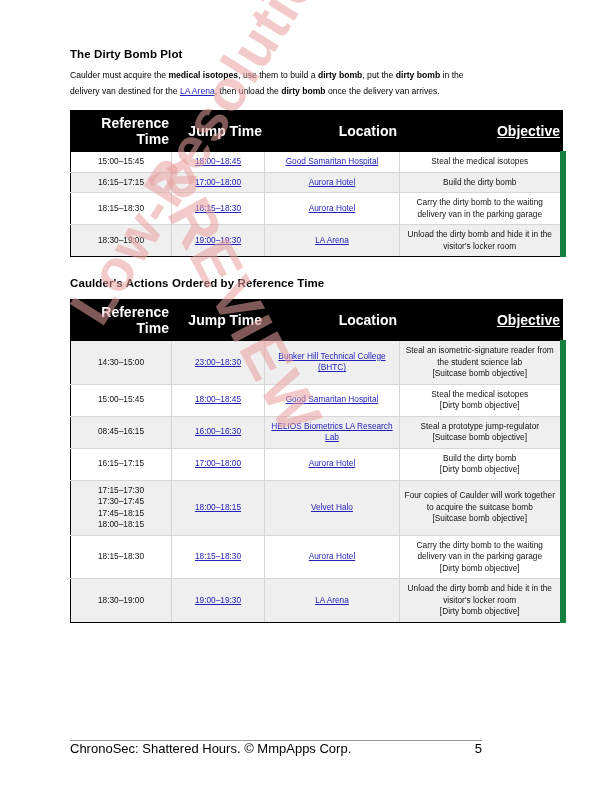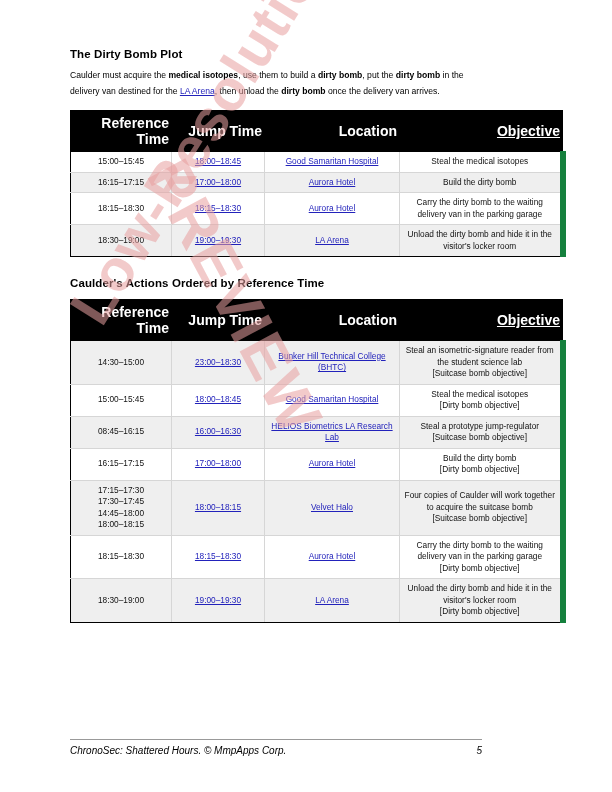--- a/index.html
+++ b/index.html
@@ -89,26 +89,24 @@
   .col-jump { width: 88px; margin-top: 48px; }
   .col-loc { width: 130px; }
   .col-obj { width: 158px; text-decoration: underline; }
   .multi-line { white-space: pre-line; }
   .footer {
     position: absolute;
     left: 70px;
     right: 70px;
     bottom: 36px;
     border-top: 1px solid #999999;
-    padding-top: 5px;
-    font-size: 10px;
+    font-size: 13px;
     display: flex;
     justify-content: space-between;
     color: #000000;
-    font-style: italic;
   }
   .watermark {
     position: absolute;
     left: 0; top: 0;
     width: 612px;
     height: 792px;
     pointer-events: none;
     overflow: hidden;
   }
   .wm-text {
@@ -219,21 +217,21 @@
       <tr>
         <td class="multi-line">16:15–17:15</td>
         <td><a class="cell-link" href="#">17:00–18:00</a></td>
         <td><a class="cell-link" href="#">Aurora Hotel</a></td>
         <td class="multi-line">Build the dirty bomb
 [Dirty bomb objective]</td>
       </tr>
       <tr class="alt">
         <td class="multi-line">17:15–17:30
 17:30–17:45
-14:45–18:00
+17:45–18:15
 18:00–18:15</td>
         <td><a class="cell-link" href="#">18:00–18:15</a></td>
         <td><a class="cell-link" href="#">Velvet Halo</a></td>
         <td class="multi-line">Four copies of Caulder will work together to acquire the suitcase bomb
 [Suitcase bomb objective]</td>
       </tr>
       <tr>
         <td class="multi-line">18:15–18:30</td>
         <td><a class="cell-link" href="#">18:15–18:30</a></td>
         <td><a class="cell-link" href="#">Aurora Hotel</a></td>

